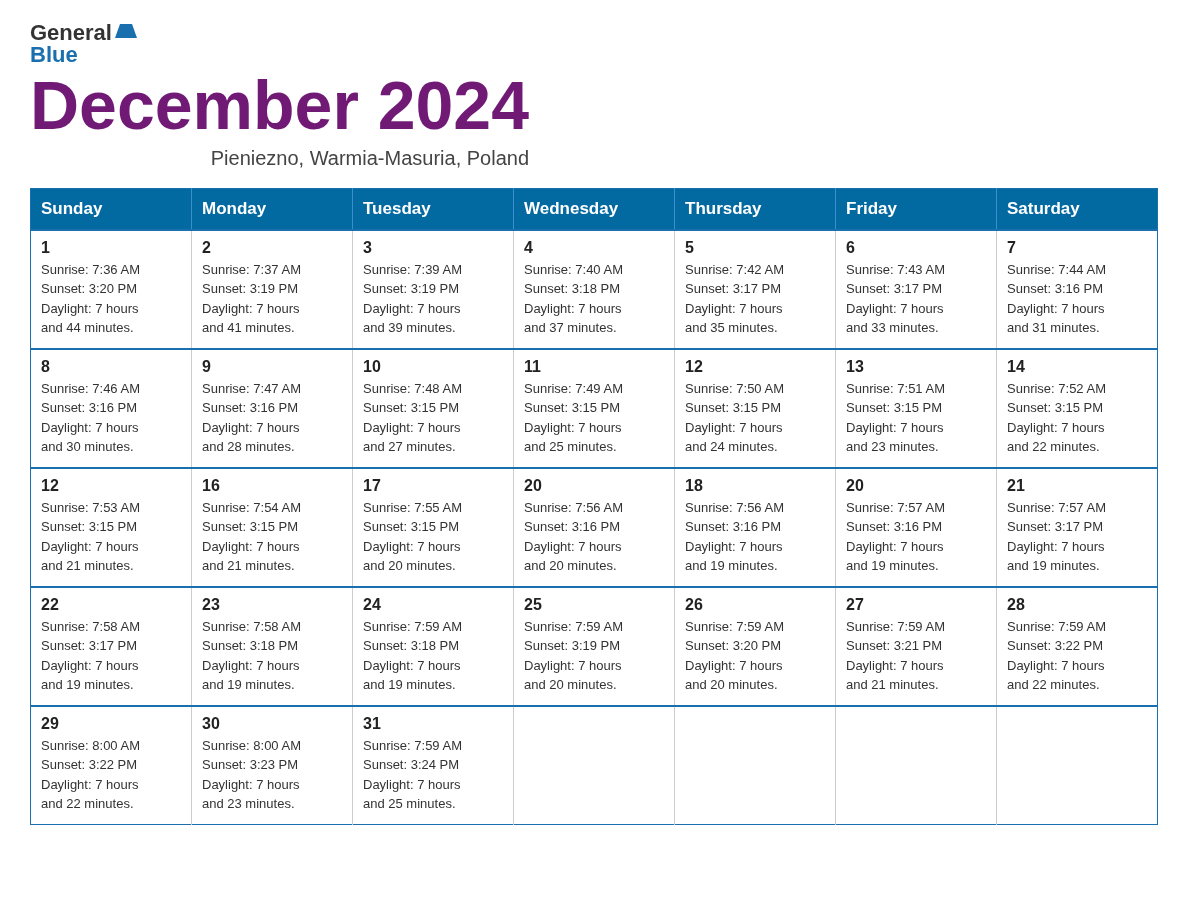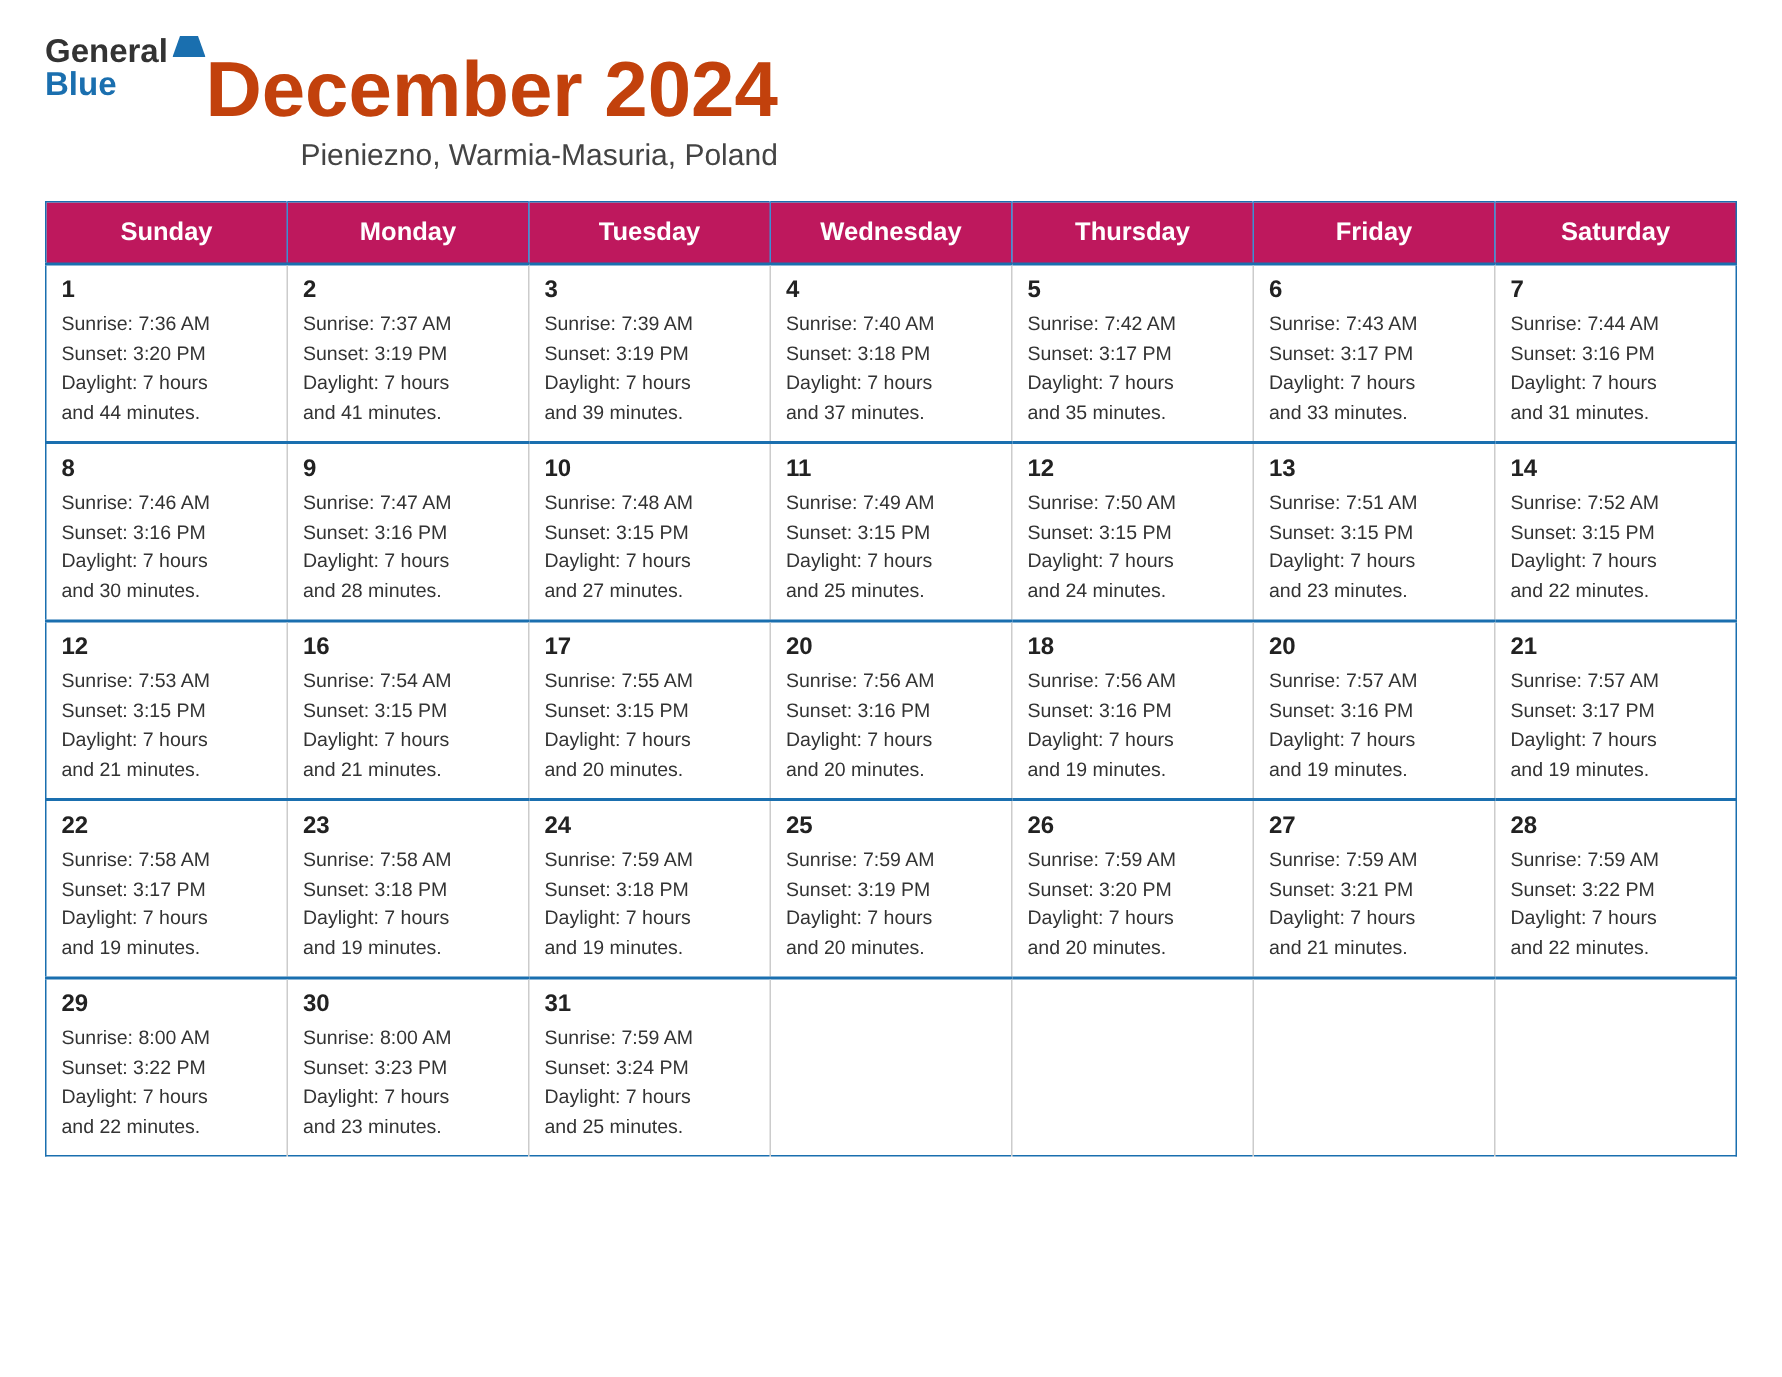--- a/index.html
+++ b/index.html
@@ -5,61 +5,61 @@
     * { margin: 0; padding: 0; box-sizing: border-box; }
     body {
       font-family: Arial, sans-serif;
       background: #fff;
       width: 1188px;
       min-height: 918px;
       padding: 20px 30px;
     }
     .header {
       display: flex;
-      justify-content: flex-start;
+      justify-content: flex-end;
       align-items: flex-start;
       margin-bottom: 18px;
+      flex-direction: column;
     }
     .logo {
       display: flex;
       align-items: center;
       gap: 0px;
     }
     .logo-text {
       font-size: 22px;
       font-weight: bold;
       color: #333;
     }
     .title-block {
       text-align: right;
     }
     .month-title {
-      font-size: 52px;
-      font-weight: bold;
-      color: #c2410c;
+      font-size: 68px;
+      font-weight: bold;
+      color: #701a75;
       line-height: 1.1;
-      margin-top: 12px;
     }
     .location-title {
       font-size: 20px;
       color: #444;
       margin-top: 4px;
     }
     .calendar-table {
       width: 100%;
       border-collapse: collapse;
       border: 1px solid #1a6faf;
     }
     .calendar-table thead tr th {
-      background-color: #be185d;
+      background-color: #0369a1;
       color: #fff;
       font-size: 17px;
       font-weight: bold;
       padding: 10px 10px;
-      text-align: center;
+      text-align: left;
       border-right: 1px solid #3a8fd4;
     }
     .calendar-table thead tr th:last-child {
       border-right: none;
     }
     .calendar-table tbody tr td {
       vertical-align: top;
       padding: 8px 10px 10px 10px;
       border-top: 2px solid #1a6faf;
       border-right: 1px solid #ccc;

